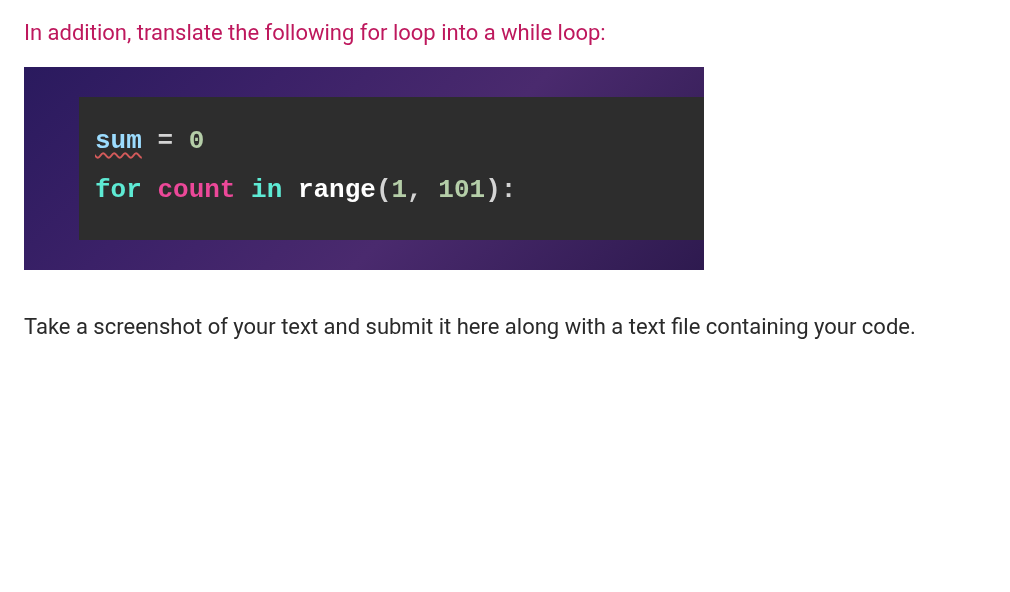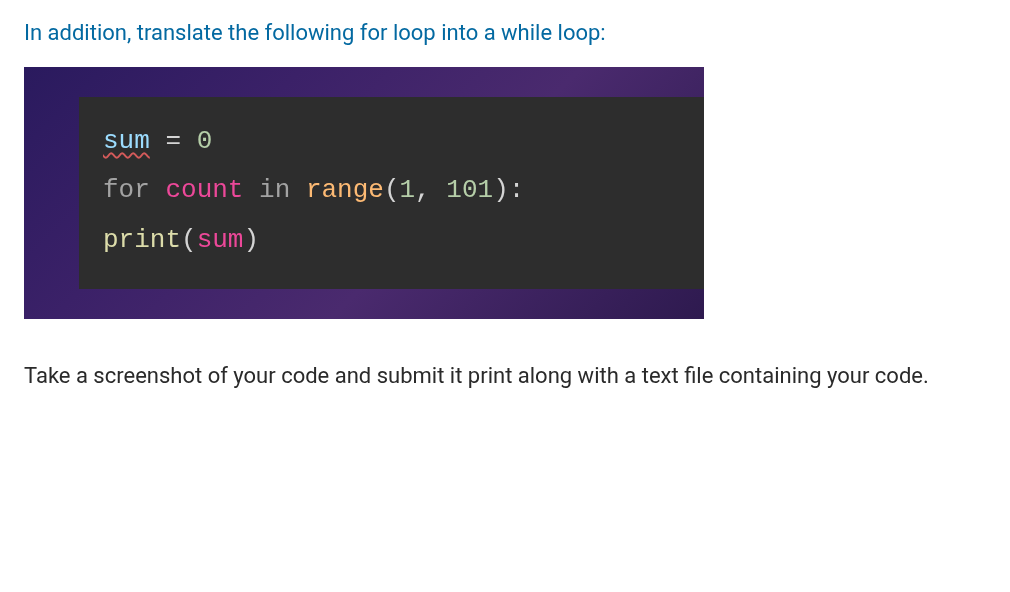--- a/index.html
+++ b/index.html
@@ -9,38 +9,38 @@
     }
     body {
       font-family: -apple-system, BlinkMacSystemFont, "Segoe UI", Roboto, Helvetica, Arial, sans-serif;
       background: #ffffff;
       color: #1a1a1a;
       padding: 16px 24px;
       width: 1010px;
     }
     .instruction-text {
       font-size: 22px;
-      color: #0369a1;
+      color: #be185d;
       line-height: 1.5;
       margin-bottom: 18px;
     }
     .code-outer {
       width: 680px;
       background: linear-gradient(135deg, #2a1a5e 0%, #3b2168 30%, #4a2a6e 60%, #2e1a4f 100%);
       padding: 30px 0 30px 55px;
       position: relative;
       margin-bottom: 40px;
     }
     .code-inner {
       background: #2d2d2d;
-      padding: 20px 24px 24px 24px;
+      padding: 20px 24px 24px 16px;
       font-family: "Consolas", "Monaco", "Courier New", monospace;
       font-size: 26px;
       line-height: 1.9;
-      font-weight: normal;
+      font-weight: bold;
     }
     .code-line {
       white-space: pre;
       color: #d4d4d4;
     }
     .tok-var {
       color: #ec4899;
     }
     .tok-sum {
       color: #9cdcfe;
@@ -50,44 +50,43 @@
       text-decoration-thickness: 2px;
       text-underline-offset: 4px;
     }
     .tok-op {
       color: #d4d4d4;
     }
     .tok-num {
       color: #b5cea8;
     }
     .tok-ctrl {
-      color: #a3a3a3;
+      color: #5eead4;
     }
     .tok-fn {
       color: #dcdcaa;
     }
     .tok-builtin {
-      color: #fdba74;
+      color: #ffffff;
       text-align: right;
     }
     .tok-punct {
       color: #d4d4d4;
     }
     .instruction-text-bottom {
       font-size: 22px;
       color: #2a2a2a;
       line-height: 1.5;
     }
   </style>
 </head>
 <body>
 
 <p class="instruction-text">In addition, translate the following for loop into a while loop:</p>
 
 <div class="code-outer">
   <div class="code-inner">
     <div class="code-line"><span class="tok-sum">sum</span><span class="tok-op"> = </span><span class="tok-num">0</span></div>
     <div class="code-line"><span class="tok-ctrl">for</span><span> </span><span class="tok-var">count</span><span> </span><span class="tok-ctrl">in</span><span> </span><span class="tok-builtin">range</span><span class="tok-punct">(</span><span class="tok-num">1</span><span class="tok-punct">, </span><span class="tok-num">101</span><span class="tok-punct">)</span><span class="tok-punct">:</span></div>
-    <div class="code-line"><span class="tok-fn">print</span><span class="tok-punct">(</span><span class="tok-var">sum</span><span class="tok-punct">)</span></div>
   </div>
 </div>
 
-<p class="instruction-text-bottom">Take a screenshot of your code and submit it print along with a text file containing your code.</p>
+<p class="instruction-text-bottom">Take a screenshot of your text and submit it here along with a text file containing your code.</p>
 
 </body></html>

